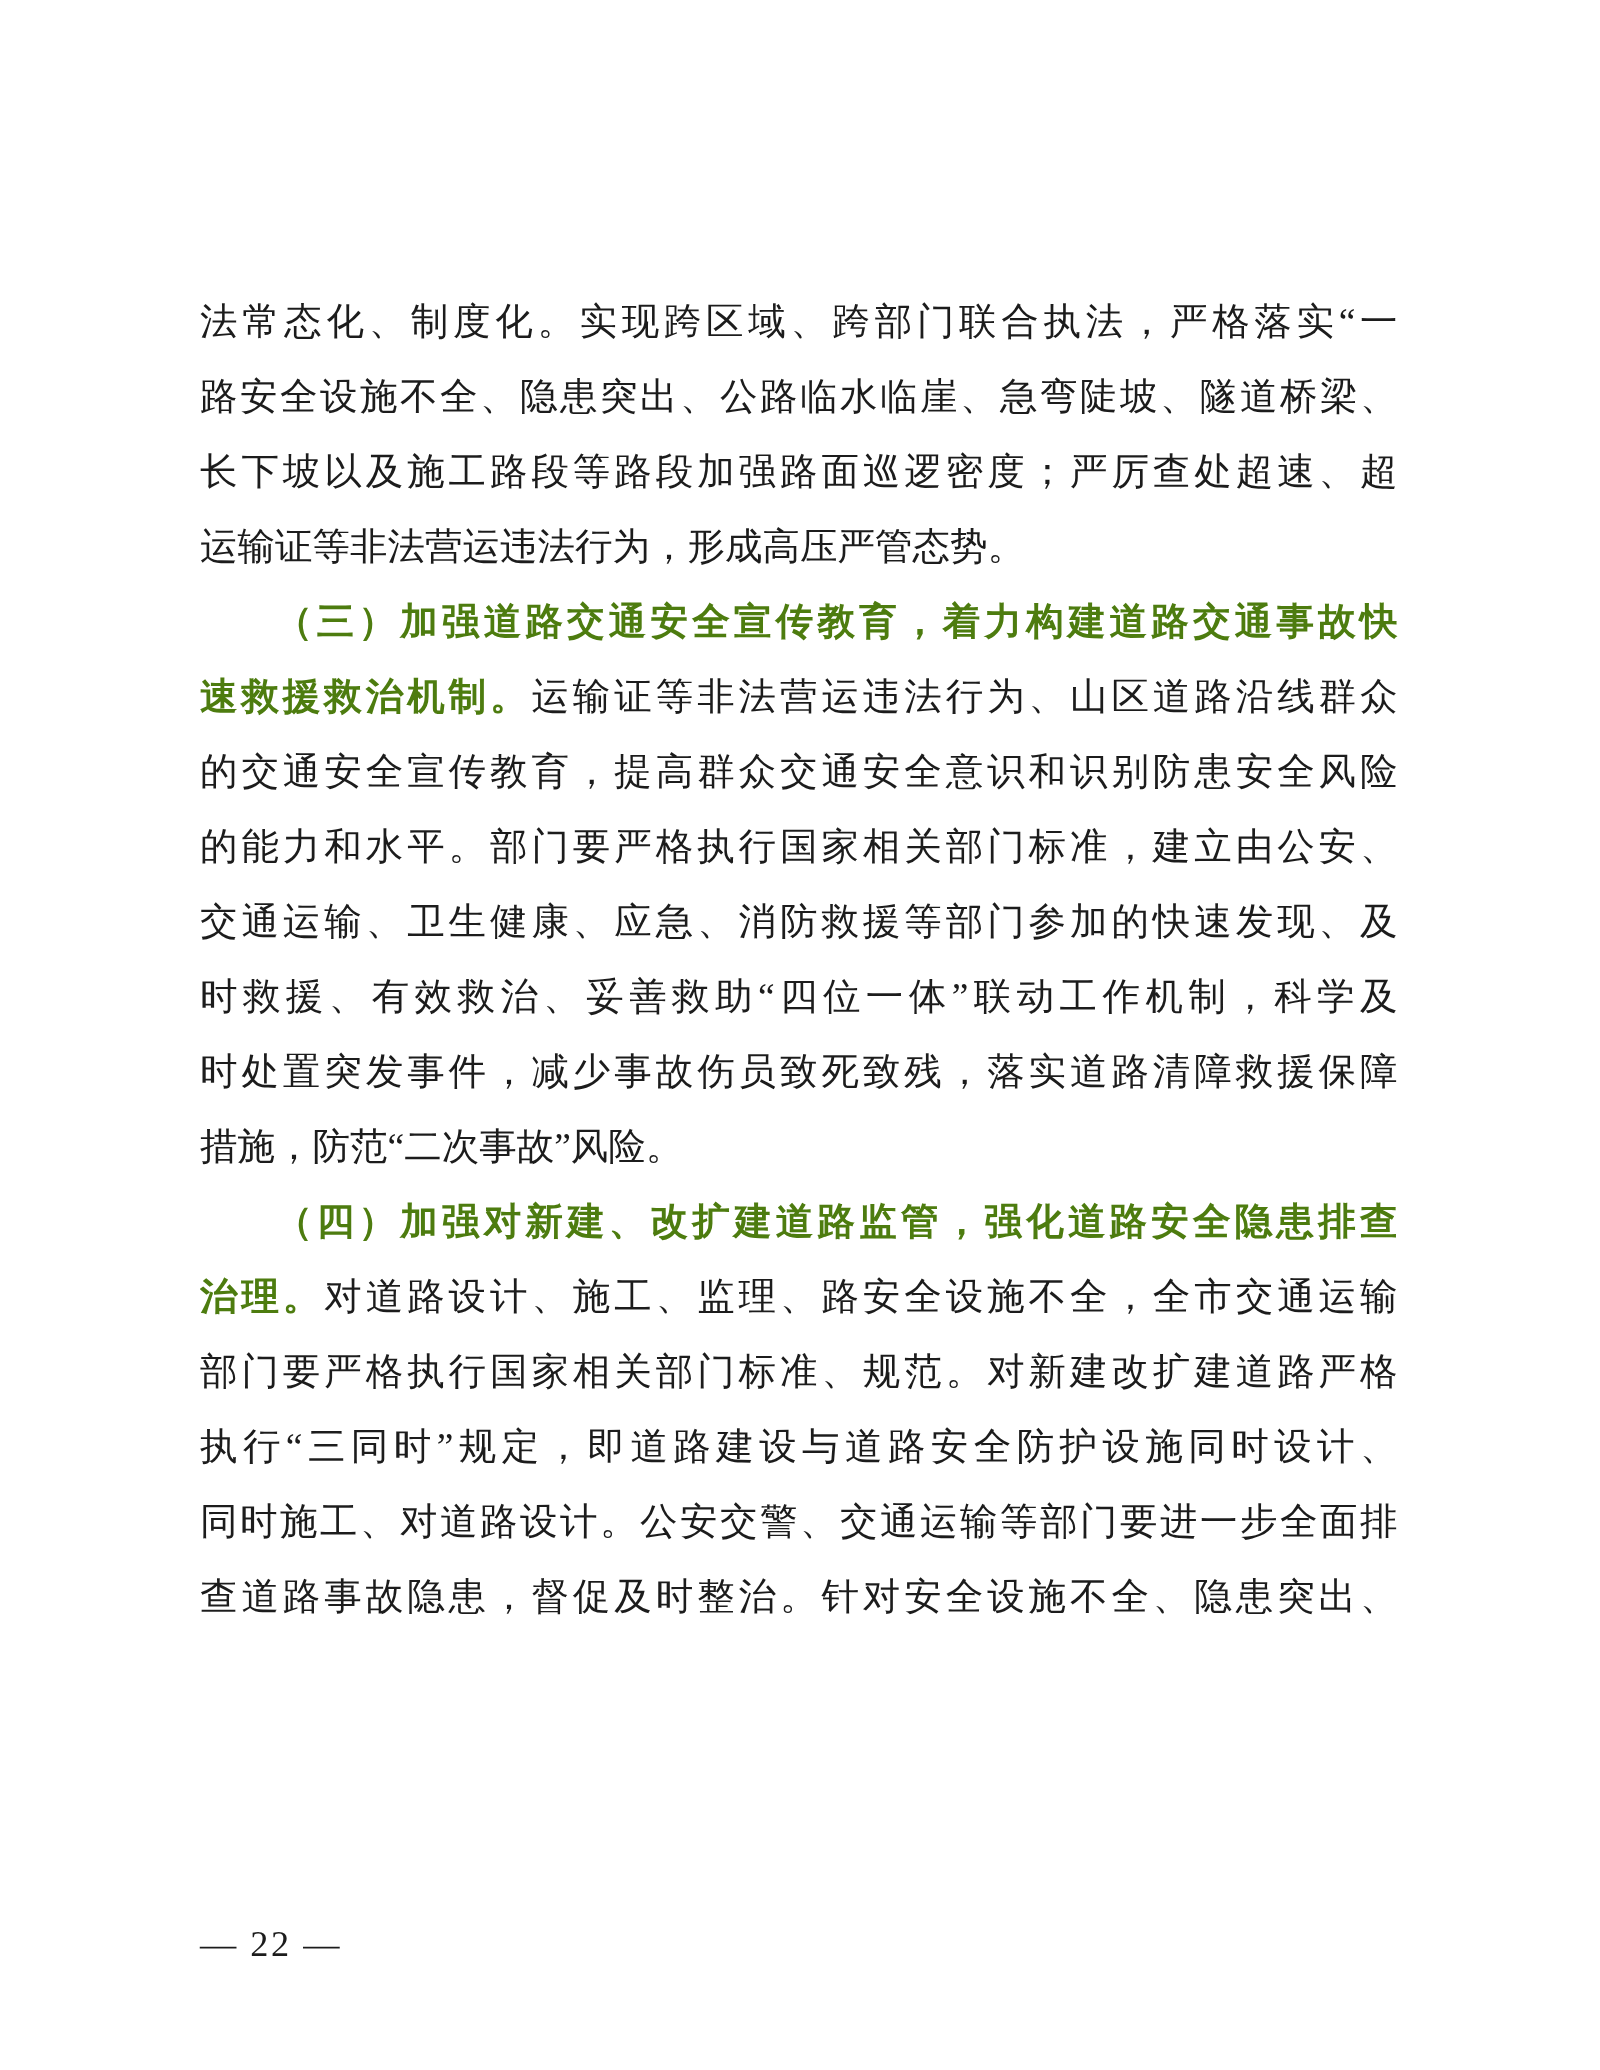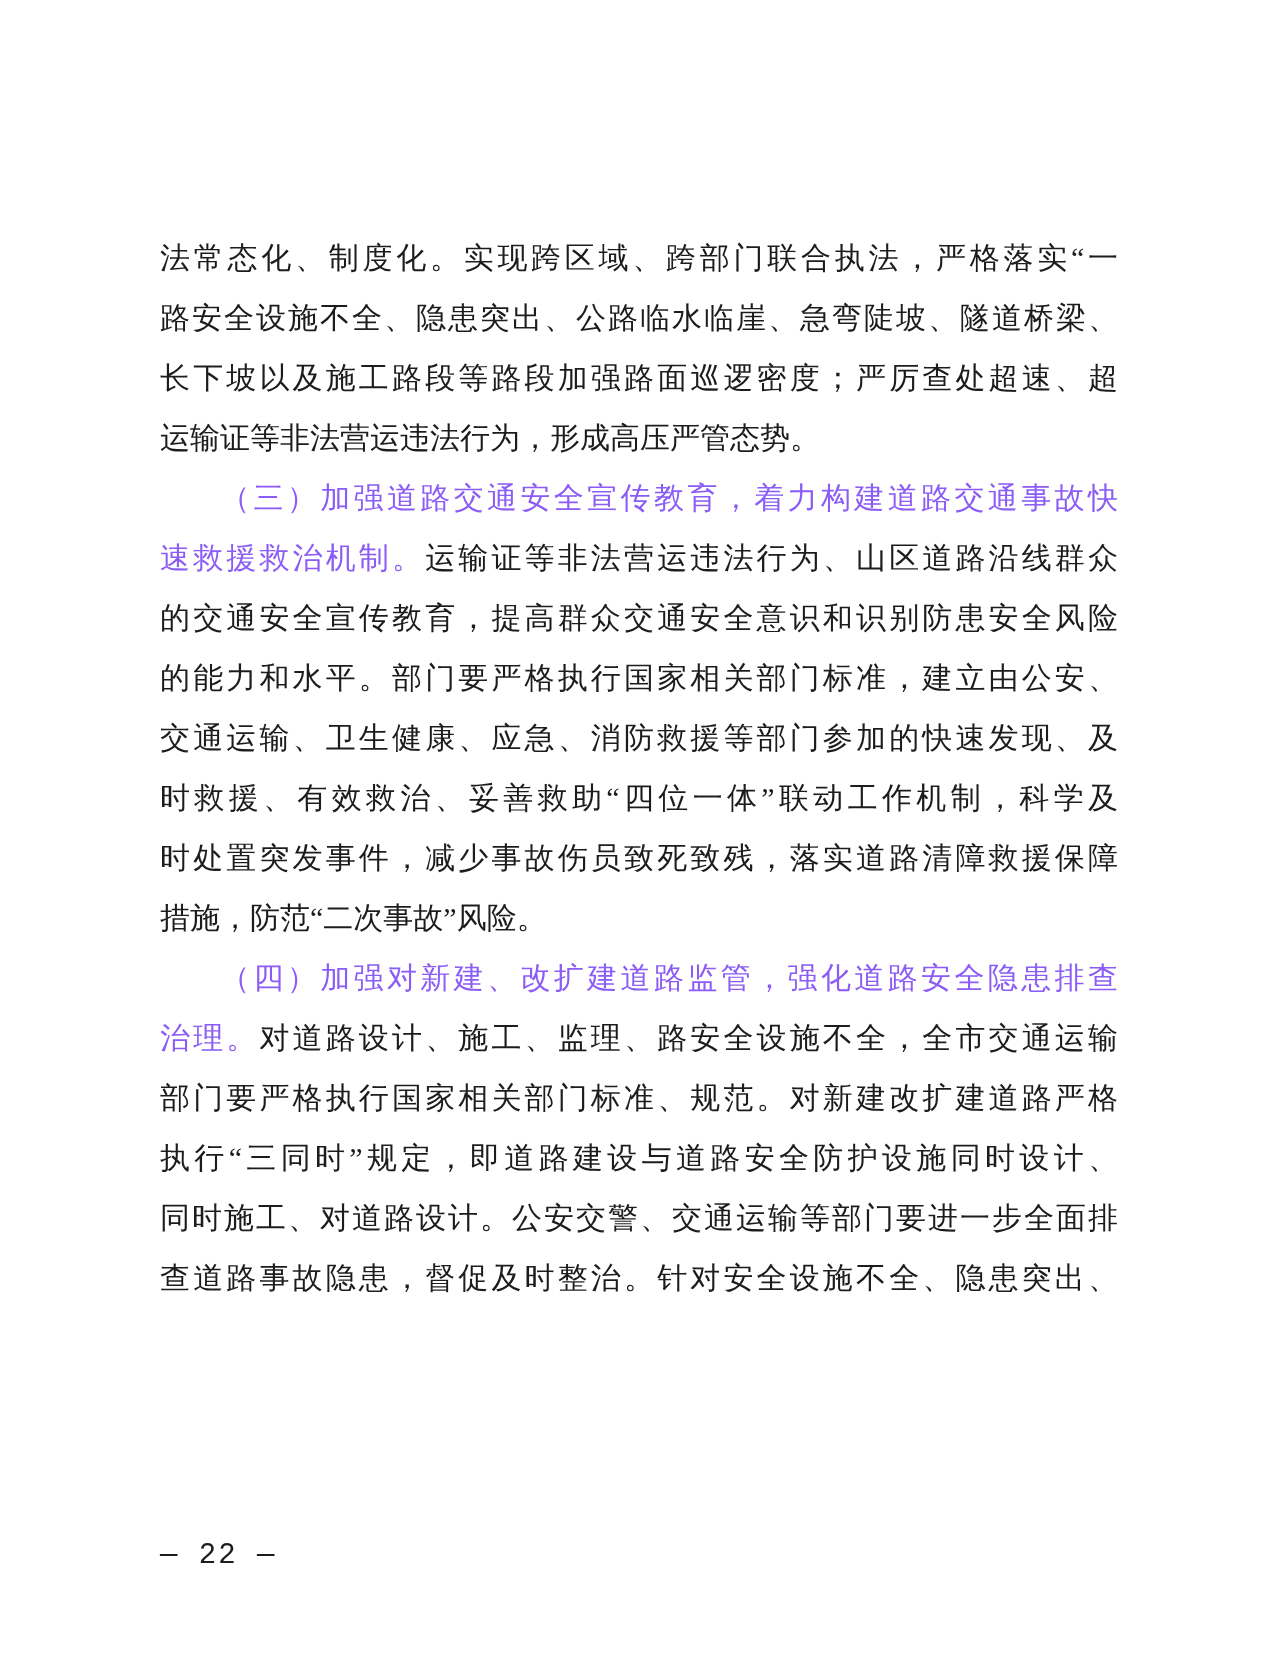--- a/index.html
+++ b/index.html
@@ -31,32 +31,31 @@
     text-justify: inter-character;
     overflow: hidden;
   }
   .line.last {
     text-align-last: left;
   }
   .line.indent {
     text-indent: 2em;
   }
   .line .b {
-    font-weight: normal;
-    color: #8b5cf6;
+    font-weight: bold;
+    color: #4d7c0f;
   }
   .page-number {
     position: absolute;
     left: 160px;
     top: 1536px;
     font-size: 29px;
     line-height: 40px;
     color: #1c1c1c;
     letter-spacing: 2px;
-    font-family: Liberation Mono, monospace;
   }
 </style>
 </head>
 <body>
 
 <div class="page">
   <div class="text-block" id="lines-container">
       <div class="line"><span>法常态化、制度化。实现跨区域、跨部门联合执法，严格落实“一</span></div>
       <div class="line"><span>路安全设施不全、隐患突出、公路临水临崖、急弯陡坡、隧道桥梁、</span></div>
       <div class="line"><span>长下坡以及施工路段等路段加强路面巡逻密度；严厉查处超速、超</span></div>

